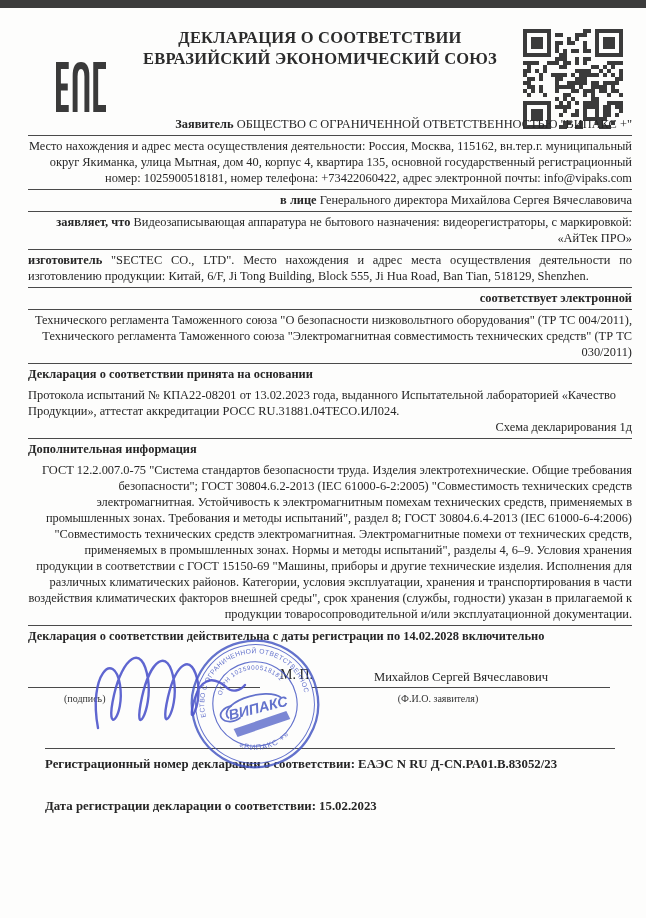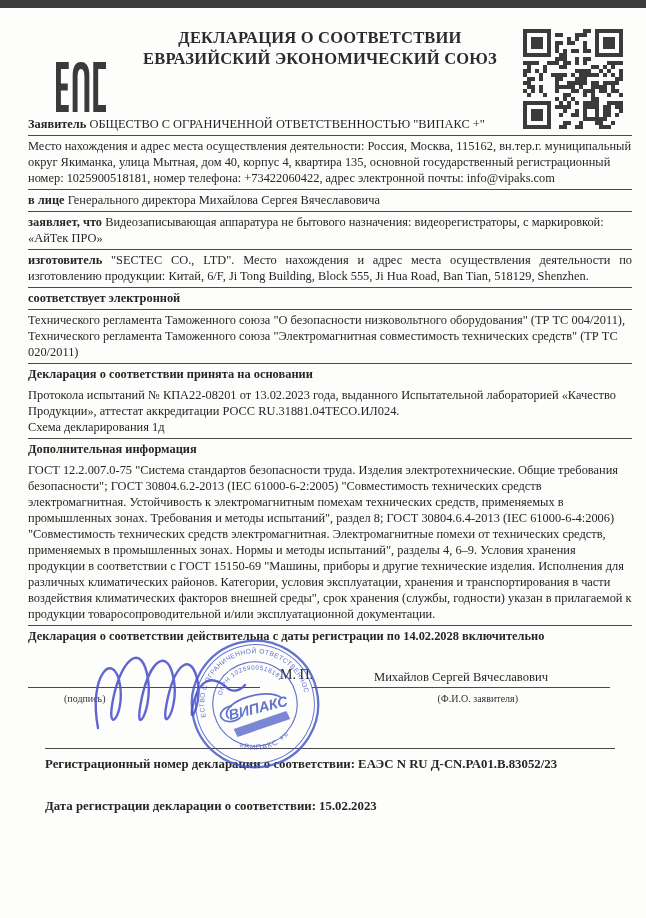--- a/index.html
+++ b/index.html
@@ -8,32 +8,32 @@
     font-family:"Liberation Serif","DejaVu Serif",serif;color:#262626;overflow:hidden;
     box-shadow:0 0 4px rgba(0,0,0,.3);
   }
   .top-bar{position:absolute;left:0;top:0;width:646px;height:8px;background:#3c3c3c;}
   .eac-logo{position:absolute;left:56px;top:62px;width:50px;height:50px;}
   .header-titles{position:absolute;left:120px;top:27px;width:400px;text-align:center;
     font-weight:bold;font-size:16.5px;line-height:21px;letter-spacing:.2px;color:#2b2b2b;}
   .qr{position:absolute;left:523px;top:29px;width:100px;height:100px;}
   .doc{position:absolute;left:28px;top:114px;width:604px;font-size:12.4px;line-height:16px;}
   .row{margin:0;padding:2px 0 3px 0;}
-  .rule{border-bottom:1px solid #4a4a4a;}
+  .rule{border-bottom:1px solid #4a4a4a;text-align:right;}
   .lbl{font-weight:bold;}
   .just{text-align:justify;}
   .bold-row{font-weight:bold;}
   
   .sig-area{position:relative;height:84px;}
   .sig-line-left{position:absolute;left:0;top:40px;width:232px;border-top:1px solid #4a4a4a;}
   .sig-cap-left{position:absolute;left:36px;top:44px;font-size:10px;color:#333;}
   .mp{position:absolute;left:252px;top:20px;font-size:14px;}
   .sig-line-right{position:absolute;left:284px;top:40px;width:298px;border-top:1px solid #4a4a4a;}
   .sig-name{position:absolute;left:300px;top:22px;width:220px;text-align:right;font-size:12.6px;}
-  .sig-cap-right{position:absolute;left:330px;top:44px;width:160px;text-align:right;font-size:10px;color:#333;}
+  .sig-cap-right{position:absolute;left:330px;top:44px;width:160px;text-align:center;font-size:10px;color:#333;}
   .stamp-wrap{position:absolute;left:160px;top:-10px;width:134px;height:134px;
     transform:rotate(-14deg);opacity:.82;z-index:3;}
   .sign-wrap{position:absolute;left:62px;top:-14px;width:160px;height:112px;opacity:.9;z-index:4;}
   .footer-sep{border-top:1px solid #4a4a4a;margin-top:0;}
   .footer-row{margin:17px;padding:7px 0 2px 0;font-weight:bold;font-size:12.8px;}
 </style>
 </head>
 <body>
 
 <div class="page">
@@ -274,21 +274,21 @@
 
     <p class="row rule"><span class="lbl">в лице</span> <span>Генерального директора Михайлова Сергея Вячеславовича</span></p>
 
     <p class="row rule"><span class="lbl">заявляет, что</span> <span>Видеозаписывающая аппаратура не бытового назначения: видеорегистраторы, с маркировкой: «АйТек ПРО»</span></p>
 
     <p class="row rule just"><span class="lbl">изготовитель</span> <span>"SECTEC CO., LTD". Место нахождения и адрес места осуществления деятельности по изготовлению продукции: Китай, 6/F, Ji Tong Building, Block 555, Ji Hua Road, Ban Tian, 518129, Shenzhen.</span></p>
 
 
     <p class="row rule bold-row">соответствует электронной</p>
 
-    <p class="row rule"><span>Технического регламента Таможенного союза "О безопасности низковольтного оборудования" (ТР ТС 004/2011), Технического регламента Таможенного союза "Электромагнитная совместимость технических средств" (ТР ТС 020/2011)</span></p>
+    <p class="row rule"><span>Технического регламента Таможенного союза "О безопасности низковольтного оборудования" (ТР ТС 004/2011), Технического регламента Таможенного союза "Электромагнитная совместимость технических средств" (ТР ТС 030/2011)</span></p>
 
     <p class="row bold-row">Декларация о соответствии принята на основании</p>
 
     <p class="row" style="padding-bottom:0"><span>Протокола испытаний № КПА22-08201 от 13.02.2023 года, выданного Испытательной лабораторией «Качество Продукции», аттестат аккредитации РОСС RU.31881.04ТЕСО.ИЛ024.</span></p>
     <p class="row rule" style="padding-top:0"><span>Схема декларирования 1д</span></p>
 
     <p class="row bold-row">Дополнительная информация</p>
 
     <p class="row rule"><span>ГОСТ 12.2.007.0-75 "Система стандартов безопасности труда. Изделия электротехнические. Общие требования безопасности"; ГОСТ 30804.6.2-2013 (IEC 61000-6-2:2005)  "Совместимость технических средств электромагнитная. Устойчивость к электромагнитным помехам технических средств, применяемых в промышленных зонах. Требования и методы испытаний", раздел 8; ГОСТ 30804.6.4-2013 (IEC 61000-6-4:2006) "Совместимость технических средств электромагнитная. Электромагнитные помехи от технических средств, применяемых в промышленных зонах. Нормы и методы испытаний", разделы 4, 6–9. Условия хранения продукции в соответствии с ГОСТ 15150-69 "Машины, приборы и другие технические изделия. Исполнения для различных климатических районов. Категории, условия эксплуатации, хранения и транспортирования в части воздействия климатических факторов внешней среды", срок хранения (службы, годности) указан в прилагаемой к продукции товаросопроводительной и/или эксплуатационной документации.</span></p>
 

